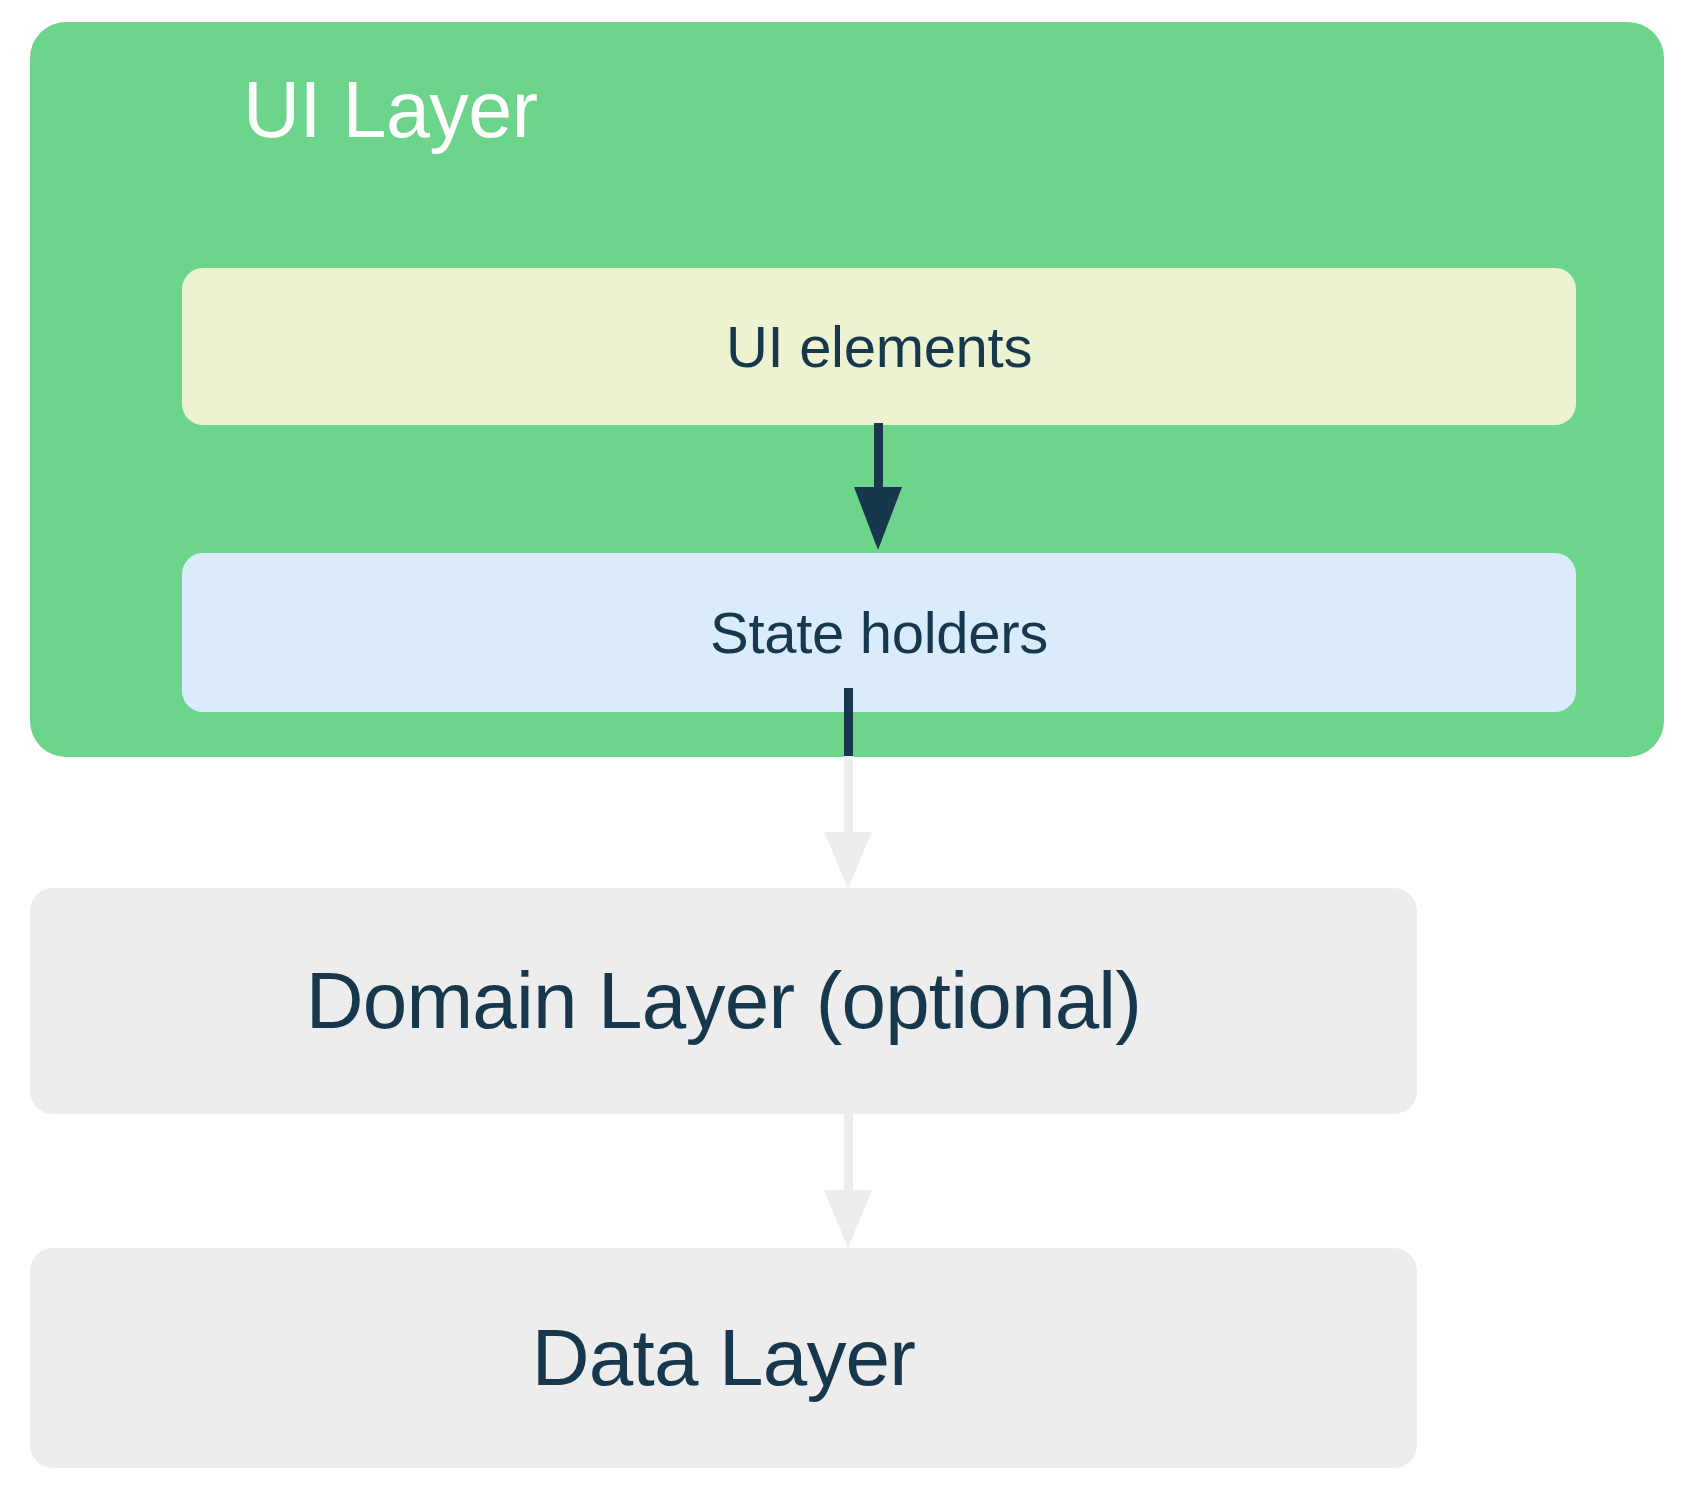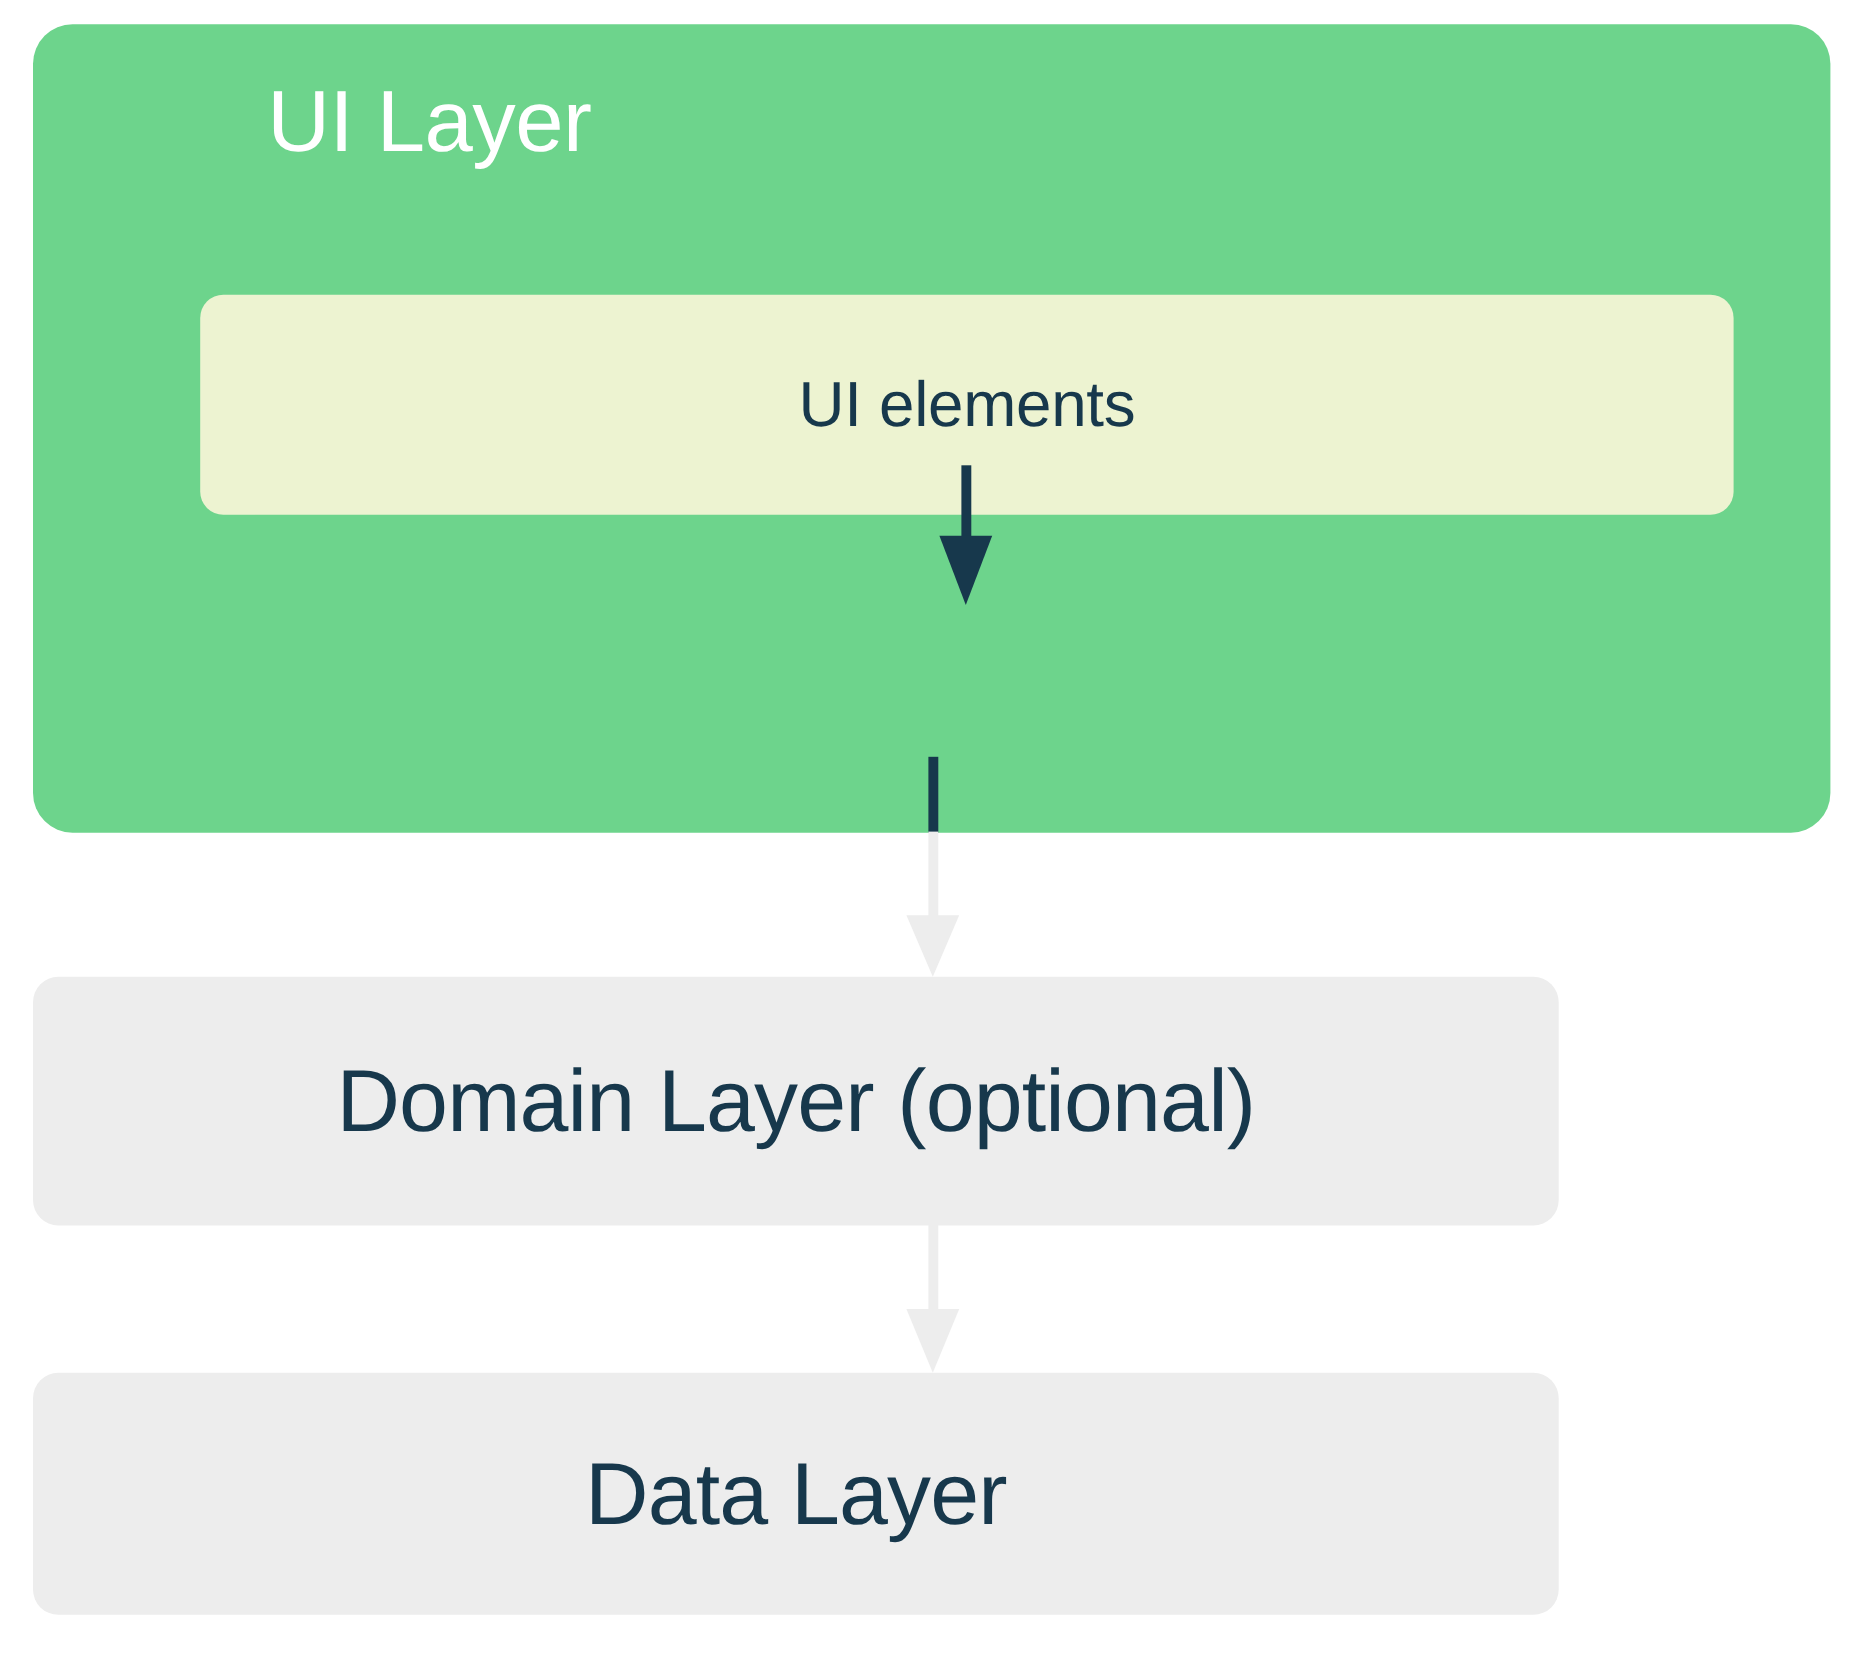--- a/index.html
+++ b/index.html
@@ -48,21 +48,21 @@
     left: 152px;
     width: 1394px;
     border-radius: 21px;
     display: flex;
     align-items: center;
     justify-content: center;
     box-sizing: border-box;
   }
   .ui-elements-box {
     top: 246px;
-    height: 200px;
+    height: 157px;
     background: #EDF3D1;
   }
   .state-holders-box {
     top: 531px;
     height: 159px;
     background: #DAEBFB;
   }
   .inner-label {
     font-size: 58px;
     line-height: 1;
@@ -118,20 +118,23 @@
 
 <div id="canvas">
 
   <div class="ui-layer-box">
     <div class="ui-layer-title">UI Layer</div>
 
     <div class="inner-box ui-elements-box">
       <span class="inner-label">UI elements</span>
     </div>
 
+    <div class="inner-box state-holders-box">
+      <span class="inner-label">State holders</span>
+    </div>
 
     <div class="arrow arrow-ui-to-state">
       <svg width="50" height="130" viewBox="0 0 50 130" xmlns="http://www.w3.org/2000/svg">
         <rect x="21" y="0" width="9" height="66" fill="#17384C"></rect>
         <polygon points="1,64 49,64 25,127" fill="#17384C"></polygon>
       </svg>
     </div>
   </div>
 
   <div class="arrow arrow-state-to-domain">

